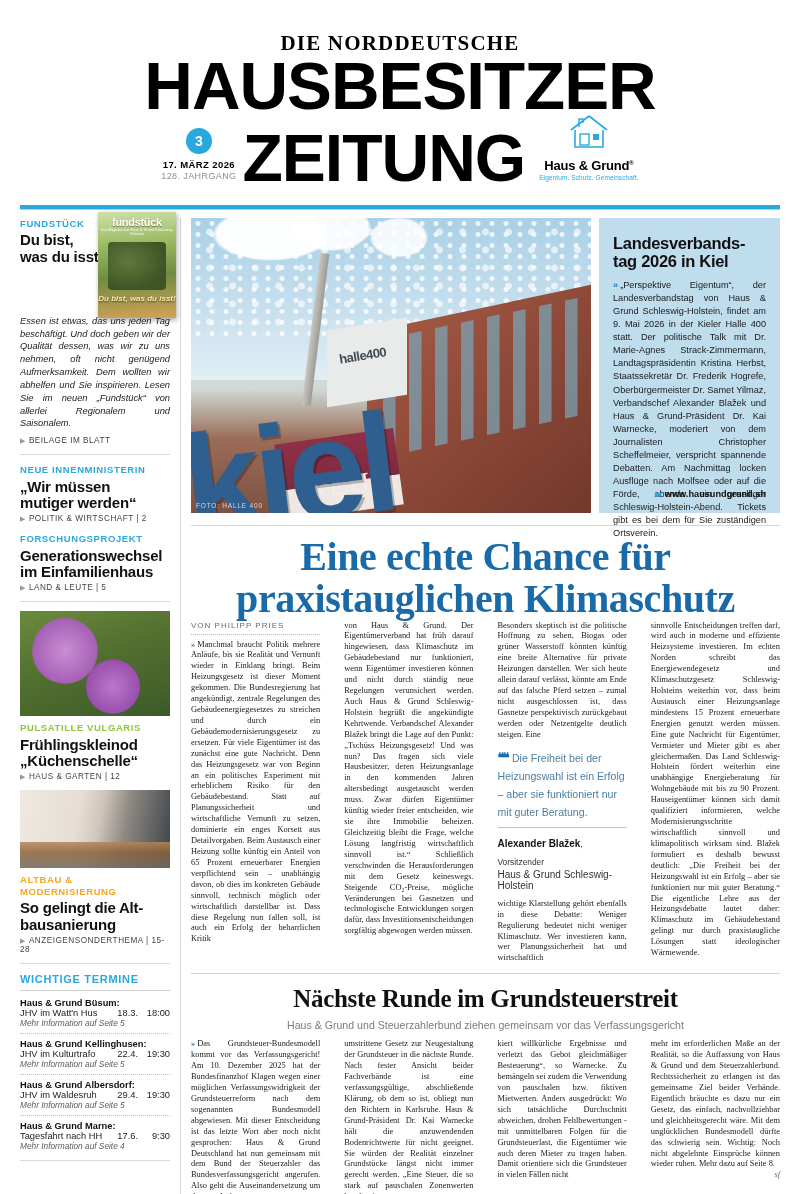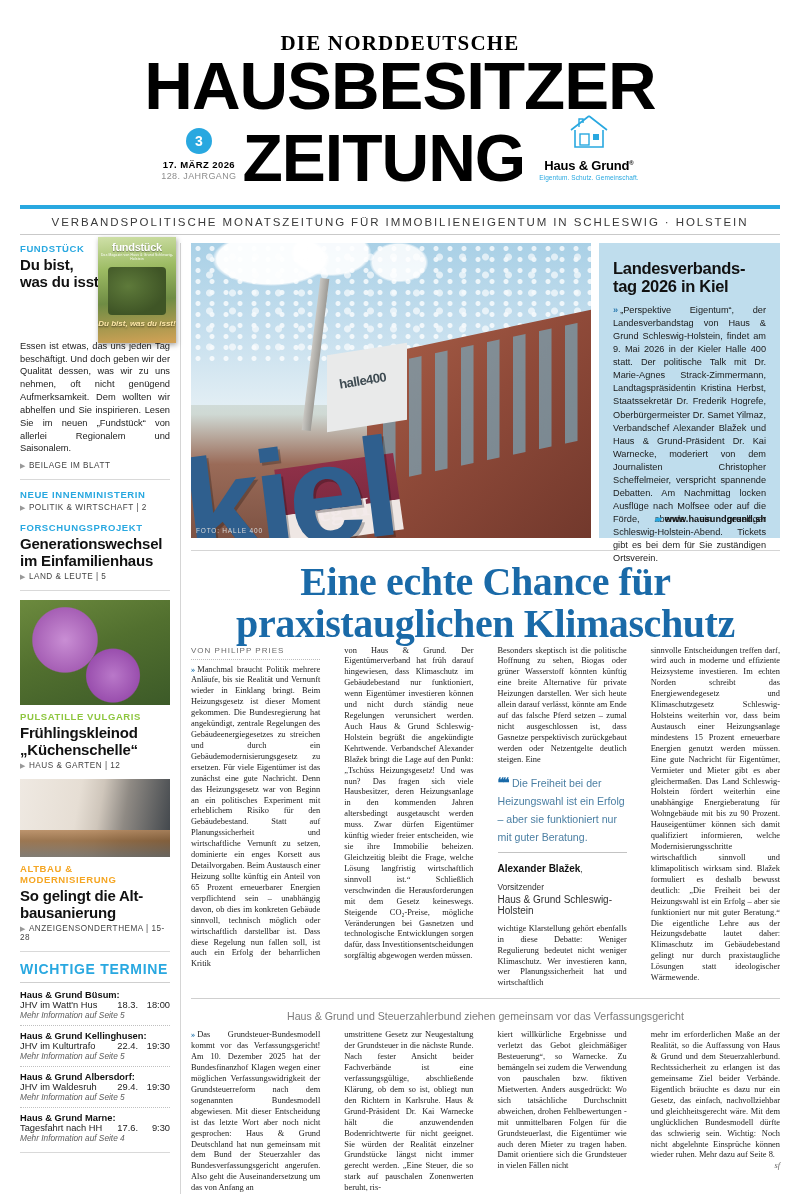--- a/index.html
+++ b/index.html
@@ -91,21 +91,21 @@
   .kicker.blue { color: #29a8e0; }
   .kicker.green { color: #8ec63f; }
   .kicker.orange { color: #f5a623; }
   .t-head {
     font-family: "Liberation Sans", sans-serif;
     font-weight: bold; font-size: 15px; line-height: 1.12;
     color: #111; margin-top: 3px; letter-spacing: -.2px;
   }
   .t-body {
     font-size: 9.3px; line-height: 1.38; color: #222; margin-top: 5px;
-    text-align: justify; hyphens: auto;
+    text-align: justify; hyphens: auto; font-style: italic;
   }
   .t-ref {
     font-size: 8.2px; letter-spacing: .5px; color: #444; margin-top: 6px;
   }
   .t-ref .arrow { color: #999; font-size: 7px; margin-right: 3px; }
   .rail-sep { height: 1px; background: #d9d9d9; margin: 9px 0 9px 0; }
 
   .fund-wrap { position: relative; min-height: 92px; }
   .fund-img {
     position: absolute; right: -6px; top: -6px; width: 78px; height: 106px;
@@ -146,21 +146,21 @@
       #ddd;
     position: relative;
   }
   .photo-room::after{
     content:""; position:absolute; left:0; right:0; bottom:0; height:34%;
     background: linear-gradient(180deg,#b4865a 0%,#8d6339 40%,#6e6a63 100%);
     opacity:.85;
   }
 
   
-  .sec-title { font-size: 14px; font-weight: bold; letter-spacing: .7px; color: #29a8e0; }
+  .sec-title { font-size: 11px; font-weight: bold; letter-spacing: .7px; color: #29a8e0; }
   .term { margin-top: 7px; }
   .term-org { font-size: 9.3px; font-weight: bold; color: #111; }
   .term-line { display: flex; justify-content: space-between; font-size: 9.3px; color: #222; }
   .term-ev { flex: 1; }
   .term-date { white-space: nowrap; padding-left: 4px; }
   .term-time { white-space: nowrap; padding-left: 8px; width: 32px; text-align: right; }
   .term-note { font-size: 8.3px; font-style: italic; color: #5d5d5d; margin-top: 0px; }
   .dot-sep { border-bottom: 1px dotted #c0c0c0; margin: 5px 0; }
 
   
@@ -327,21 +327,20 @@
           <path d="M9 17 L9 34 L37 34 L37 17" stroke="#29a8e0" stroke-width="1.6" fill="none"></path>
           <path d="M13 14 L13 6 L17 6 L17 10" stroke="#29a8e0" stroke-width="1.4" fill="none"></path>
           <rect x="14" y="21" width="9" height="11" stroke="#29a8e0" stroke-width="1.4" fill="none"></rect>
           <rect x="27" y="21" width="6" height="6" fill="#29a8e0"></rect>
         </svg>
         <div class="hg-name"><span>Haus &amp; Grund</span><sup>®</sup></div>
         <div class="hg-tag">Eigentum. Schutz. Gemeinschaft.</div>
       </div>
     </div>
     <div class="mh-rule-blue"></div>
-    <div class="mh-strap">VERBANDSPOLITISCHE MONATSZEITUNG FÜR IMMOBILIENEIGENTUM IN SCHLESWIG · HOLSTEIN</div>
     <div class="mh-rule-grey"></div>
   </div>
 
   <div class="content">
 
     <div class="rail">
 
       <div class="fund-wrap">
         <div class="fund-img">
           <div class="fi-title">fundstück</div>
@@ -354,20 +353,22 @@
         <div class="t-head" style="white-space:pre-line;width:88px">Du bist,
 was du isst!</div>
       </div>
       <div class="t-body">Essen ist etwas, das uns jeden Tag beschäftigt. Und doch geben wir der Qualität dessen, was wir zu uns nehmen, oft nicht genügend Aufmerksamkeit. Dem wollten wir abhelfen und Sie inspirieren. Lesen Sie im neuen „Fundstück“ von allerlei Regionalem und Saisonalem.</div>
       <div class="t-ref"><span class="arrow">▶</span><span>BEILAGE IM BLATT</span></div>
 
       <div class="rail-sep"></div>
 
       <div>
         <div class="kicker blue">NEUE INNENMINISTERIN</div>
+        <div class="t-head" style="white-space:pre-line">„Wir müssen
+mutiger werden“</div>
         <div class="t-ref" style="margin-top:2px"><span class="arrow">▶</span><span>POLITIK &amp; WIRTSCHAFT | 2</span></div>
       </div>
 
       <div style="height:10px"></div>
 
       <div>
         <div class="kicker blue">FORSCHUNGSPROJEKT</div>
         <div class="t-head" style="white-space:pre-line">Generationswechsel
 im Einfamilienhaus</div>
         <div class="t-ref" style="margin-top:2px"><span class="arrow">▶</span><span>LAND &amp; LEUTE | 5</span></div>
@@ -508,20 +509,21 @@
             <div class="bodytext">
               <p class="first">sinnvolle Entscheidungen treffen darf, wird auch in moderne und effiziente Heizsysteme investieren. Im echten Norden schreibt das Energiewendegesetz und Klimaschutzgesetz Schleswig-Holsteins weiterhin vor, dass beim Austausch einer Heizungsanlage mindestens 15 Prozent erneuerbare Energien genutzt werden müssen. Eine gute Nachricht für Eigentümer, Vermieter und Mieter gibt es aber gleichermaßen. Das Land Schleswig-Holstein fördert weiterhin eine unabhängige Energieberatung für Wohngebäude mit bis zu 90 Prozent. Hauseigentümer können sich damit qualifiziert informieren, welche Modernisierungsschritte wirtschaftlich sinnvoll und klimapolitisch wirksam sind. Blažek formuliert es deshalb bewusst deutlich: „Die Freiheit bei der Heizungswahl ist ein Erfolg – aber sie funktioniert nur mit guter Beratung.“ Die eigentliche Lehre aus der Heizungsdebatte lautet daher: Klimaschutz im Gebäudebestand gelingt nur durch praxistaugliche Lösungen statt ideologischer Wärmewende.</p>
             </div>
           </div>
         </div>
       </div>
 
       <div class="sec-rule"></div>
 
       <div>
+        <div class="headline2">Nächste Runde im Grundsteuerstreit</div>
         <div class="subhead2">Haus &amp; Grund und Steuerzahlerbund ziehen gemeinsam vor das Verfassungsgericht</div>
         <div class="cols4">
           <div class="col">
             <div class="bodytext">
               <p class="first"><span class="lead">»</span><span>Das Grundsteuer-Bundesmodell kommt vor das Verfassungsgericht! Am 10. Dezember 2025 hat der Bundesfinanzhof Klagen wegen einer möglichen Verfassungswidrigkeit der Grundsteuerreform nach dem sogenannten Bundesmodell abgewiesen. Mit dieser Entscheidung ist das letzte Wort aber noch nicht gesprochen: Haus &amp; Grund Deutschland hat nun gemeinsam mit dem Bund der Steuerzahler das Bundesverfassungsgericht angerufen. Also geht die Auseinandersetzung um das von Anfang an</span></p>
             </div>
           </div>
           <div class="col">
             <div class="bodytext">
               <p class="first">umstrittene Gesetz zur Neugestaltung der Grundsteuer in die nächste Runde. Nach fester Ansicht beider Fachverbände ist eine verfassungsgültige, abschließende Klärung, ob dem so ist, obliegt nun den Richtern in Karlsruhe.

